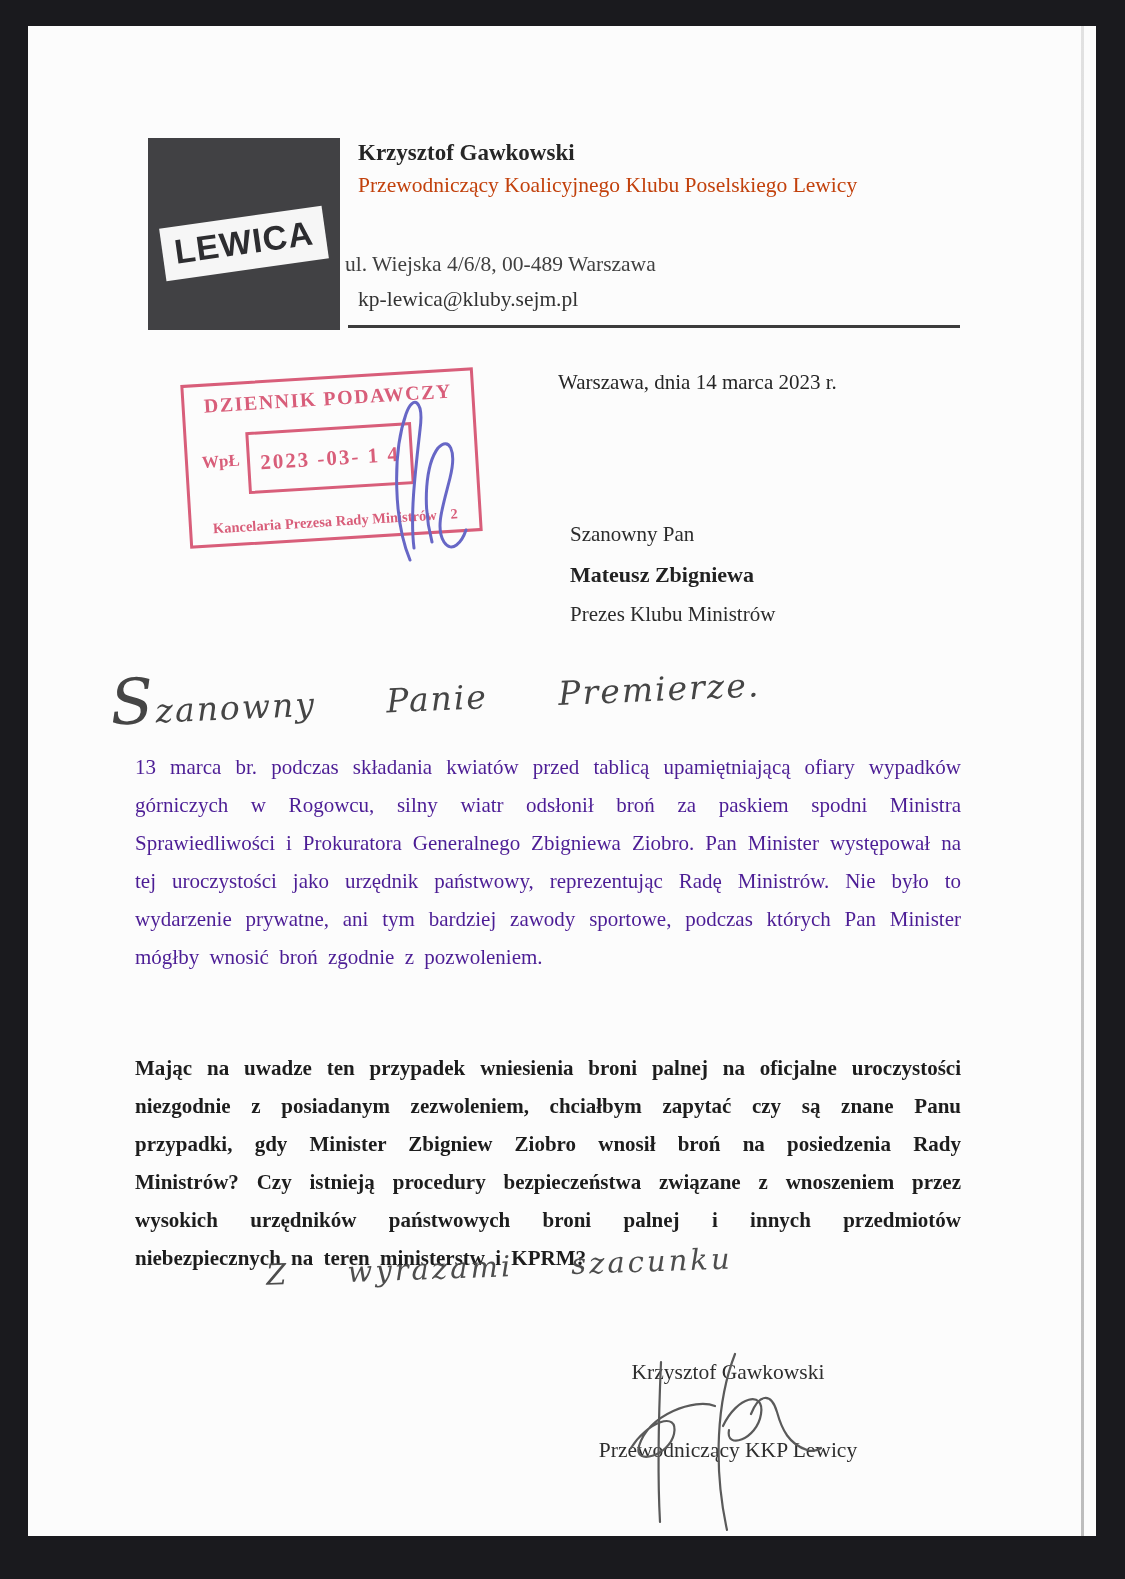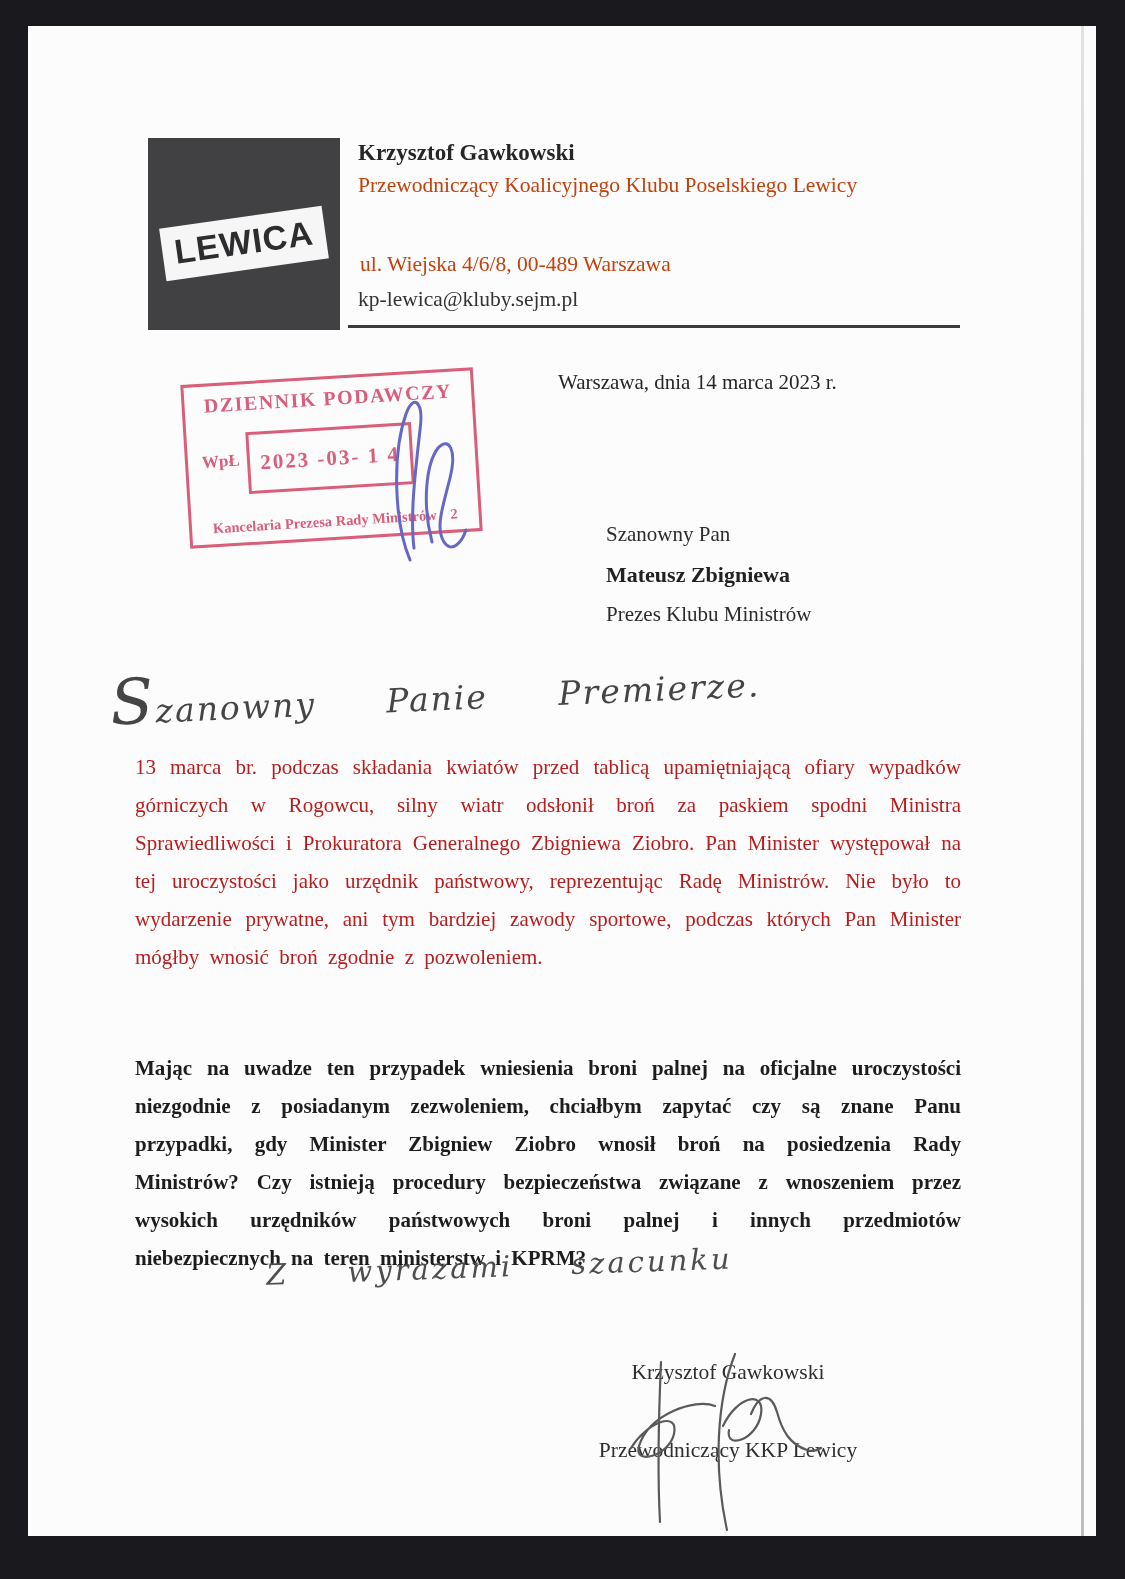--- a/index.html
+++ b/index.html
@@ -33,21 +33,21 @@
     padding:6px 12px 8px 12px;
     margin-top:18px;
   }
   .logo-band span {
     font-family:"Liberation Sans", sans-serif;
     font-weight:bold; font-size:34px; letter-spacing:1px;
     color:#2d2d30;
   }
   .sender-name { position:absolute; left:330px; top:114px; font-size:23px; font-weight:bold; color:#262626; }
   .sender-role { position:absolute; left:330px; top:147px; font-size:21.5px; color:#c2410c; }
-  .sender-address { position:absolute; left:332px; top:226px; font-size:21.5px; color:#c2410c; }
+  .sender-address { position:absolute; left:317px; top:226px; font-size:21.5px; color:#404040; }
   .sender-email { position:absolute; left:330px; top:261px; font-size:21.5px; color:#333; }
   .header-rule { position:absolute; left:320px; top:299px; width:612px; height:3px; background:#3c3c3c; }
 
   
   .stamp {
     position:absolute; left:157px; top:350px;
     width:293px; height:164px;
     border:3px solid #d6516f;
     color:#d6516f;
     transform:rotate(-3.5deg);
@@ -75,21 +75,21 @@
   }
   .stamp-initials {
     position:absolute; left:330px; top:366px; width:110px; height:176px;
   }
 
   
   .dateline {
     position:absolute; left:530px; top:344px; width:402px;
     font-size:21px; color:#262626;
   }
-  .recipient { position:absolute; left:542px; top:496px;margin-left:36px; }
+  .recipient { position:absolute; left:542px; top:496px; }
   .recipient-salutation { font-size:21px; }
   .recipient-name { font-size:22px; font-weight:bold; margin-top:15px; color:#222; }
   .recipient-title { font-size:21px; margin-top:14px; }
 
   
   .hand {
     font-family:"DejaVu Serif", serif;
     font-style:italic;
     color:#454545;
   }
@@ -103,21 +103,21 @@
     position:absolute; left:238px; top:1222px; width:560px;
     font-size:29px; letter-spacing:3px; word-spacing:46px;
     transform:rotate(-2deg); color:#4d4d4d;
   }
 
   
   .para {
     position:absolute; left:107px; width:826px;
     font-size:21px; line-height:38px;
     text-align:justify; word-spacing:5px;
-    color:#b91c1c;
+    color:#4c1d95;
   }
   .para1 { top:722px; }
   .para2 { top:980px; font-weight:bold; color:#1d1d1d;margin-top:43px; }
 
   
   .sig-block { position:absolute; left:520px; top:1334px; width:360px; text-align:center; }
   .sig-name { font-size:21.5px; color:#2e2e2e; }
   .sig-role { font-size:21.5px; margin-top:53px; color:#2e2e2e; }
   .sig-scribble { position:absolute; left:575px; top:1322px; width:220px; height:186px; }
 

